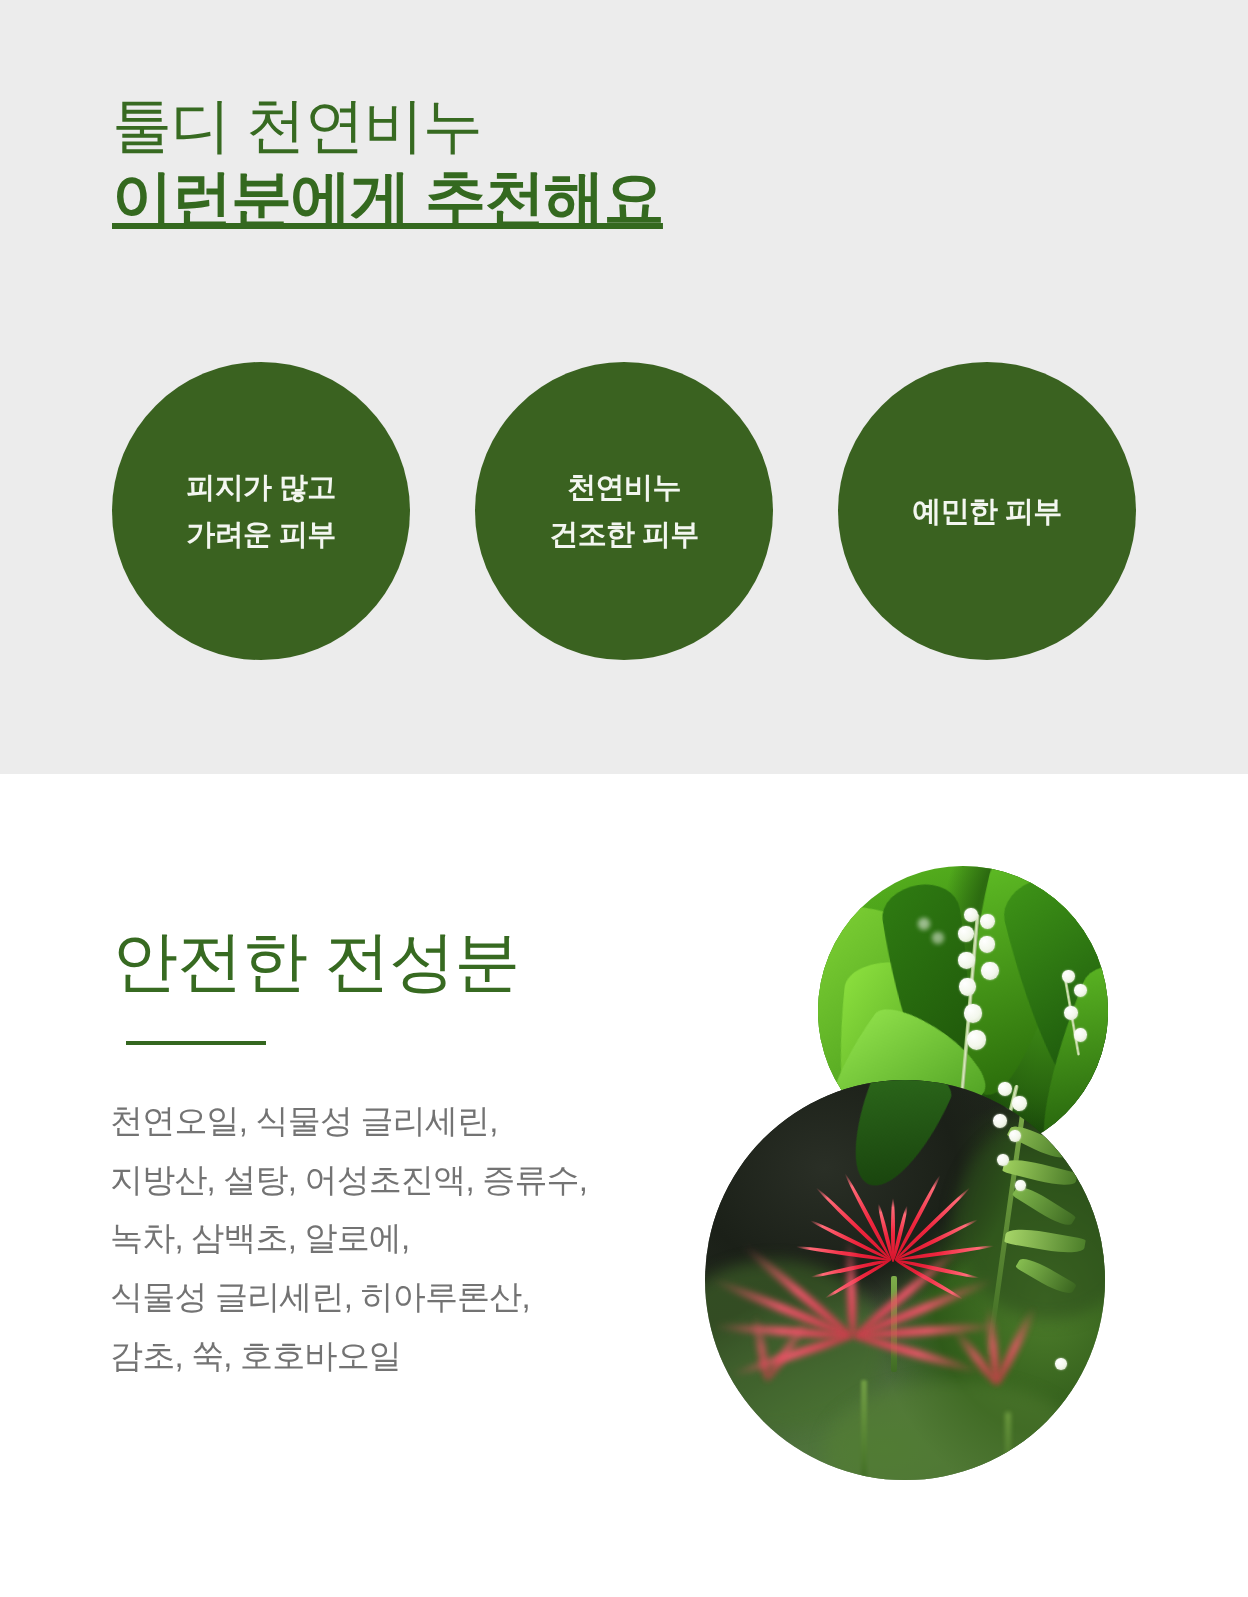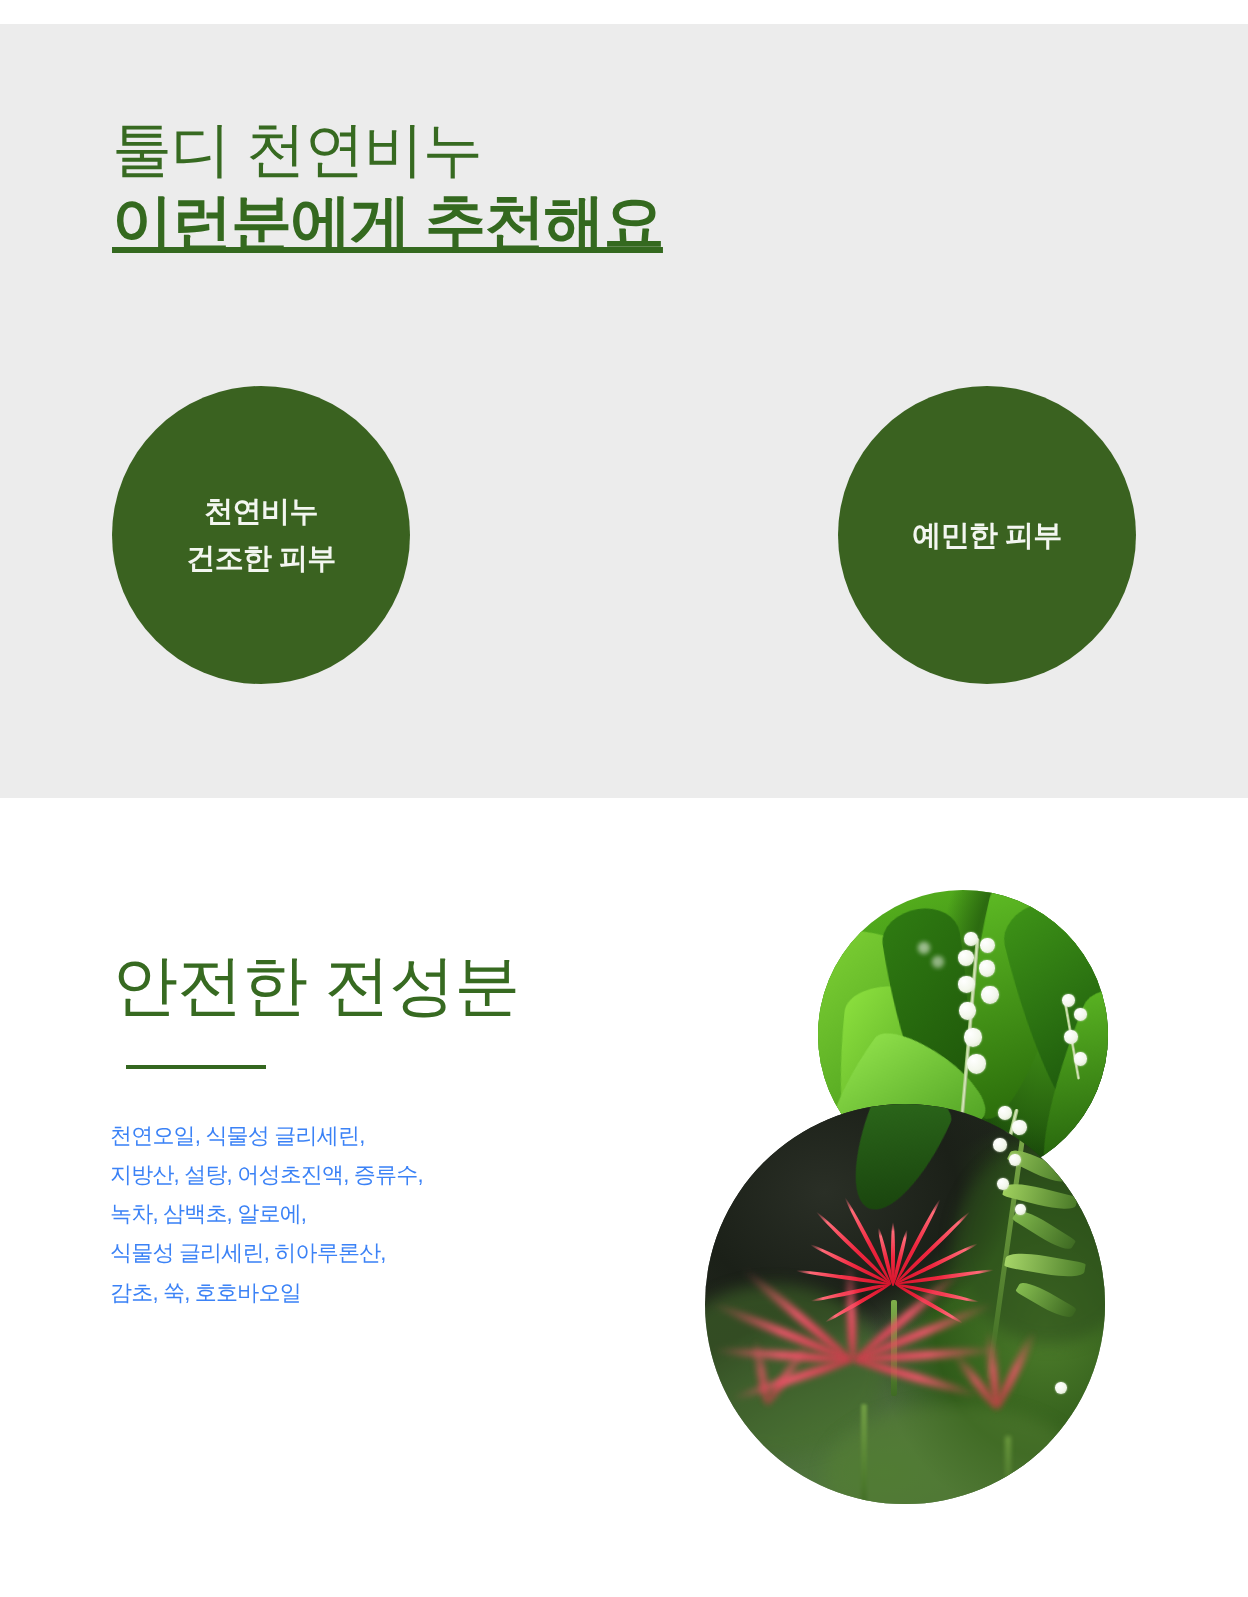--- a/index.html
+++ b/index.html
@@ -13,21 +13,20 @@
     background: #ffffff;
     font-family: "Liberation Sans", "DejaVu Sans", sans-serif;
     overflow: hidden;
     position: relative;
   }
 
   .page {
     width: 1248px;
     height: 1567px;
     position: relative;
-    margin-top: 24px;
   }
 
   
   .section-recommend {
     position: absolute;
     left: 0;
     top: 0;
     width: 1248px;
     height: 774px;
     background: #ececec;
@@ -117,25 +116,25 @@
     height: 4px;
     background: #34671F;
   }
   .ing-list {
     position: absolute;
     left: 110px;
     top: 318px;
     width: 600px;
   }
   .ing-list .ing-line {
-    font-size: 22px;
+    font-size: 33px;
     line-height: 1.78;
     font-weight: 400;
     letter-spacing: -0.8px;
-    color: #3b82f6;
+    color: #737373;
     white-space: nowrap;
   }
 
   
   .photo-stack {
     position: absolute;
     left: 690px;
     top: 860px;
     width: 450px;
     height: 640px;
@@ -233,20 +232,24 @@
 
   <section class="section-recommend">
 
     <div class="headline-block">
       <div class="headline-sub">툴디 천연비누</div>
       <div class="headline-main">이런분에게 추천해요</div>
     </div>
 
     <div class="circle-row">
 
+      <div class="skin-circle">
+        <span class="line">피지가 많고</span>
+        <span class="line">가려운 피부</span>
+      </div>
 
       <div class="skin-circle">
         <span class="line">천연비누</span>
         <span class="line">건조한 피부</span>
       </div>
 
       <div class="skin-circle">
         <span class="line">예민한 피부</span>
       </div>
 

